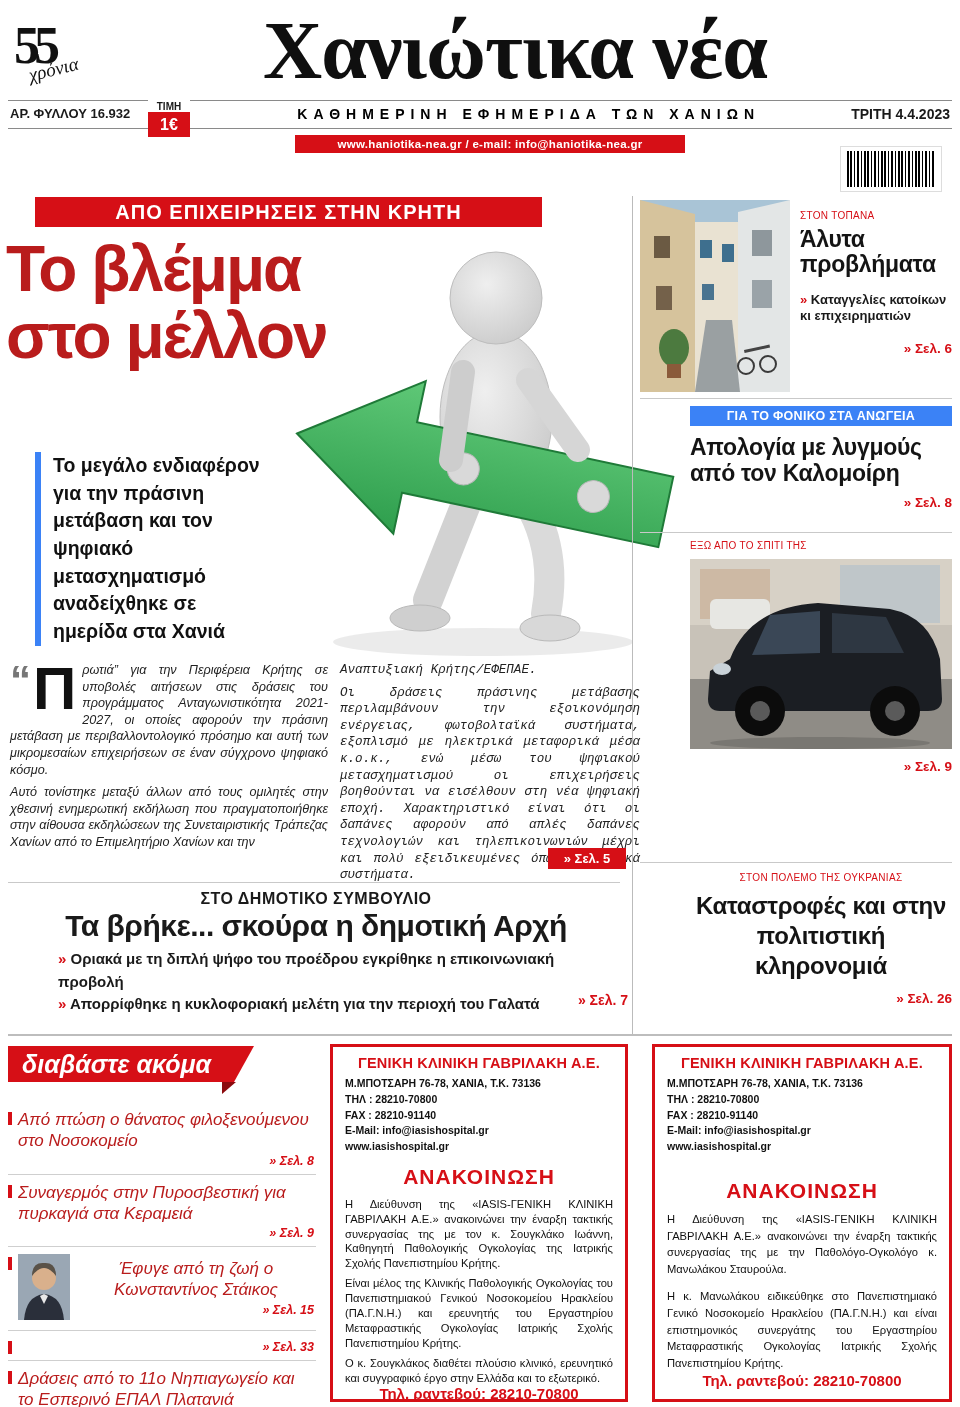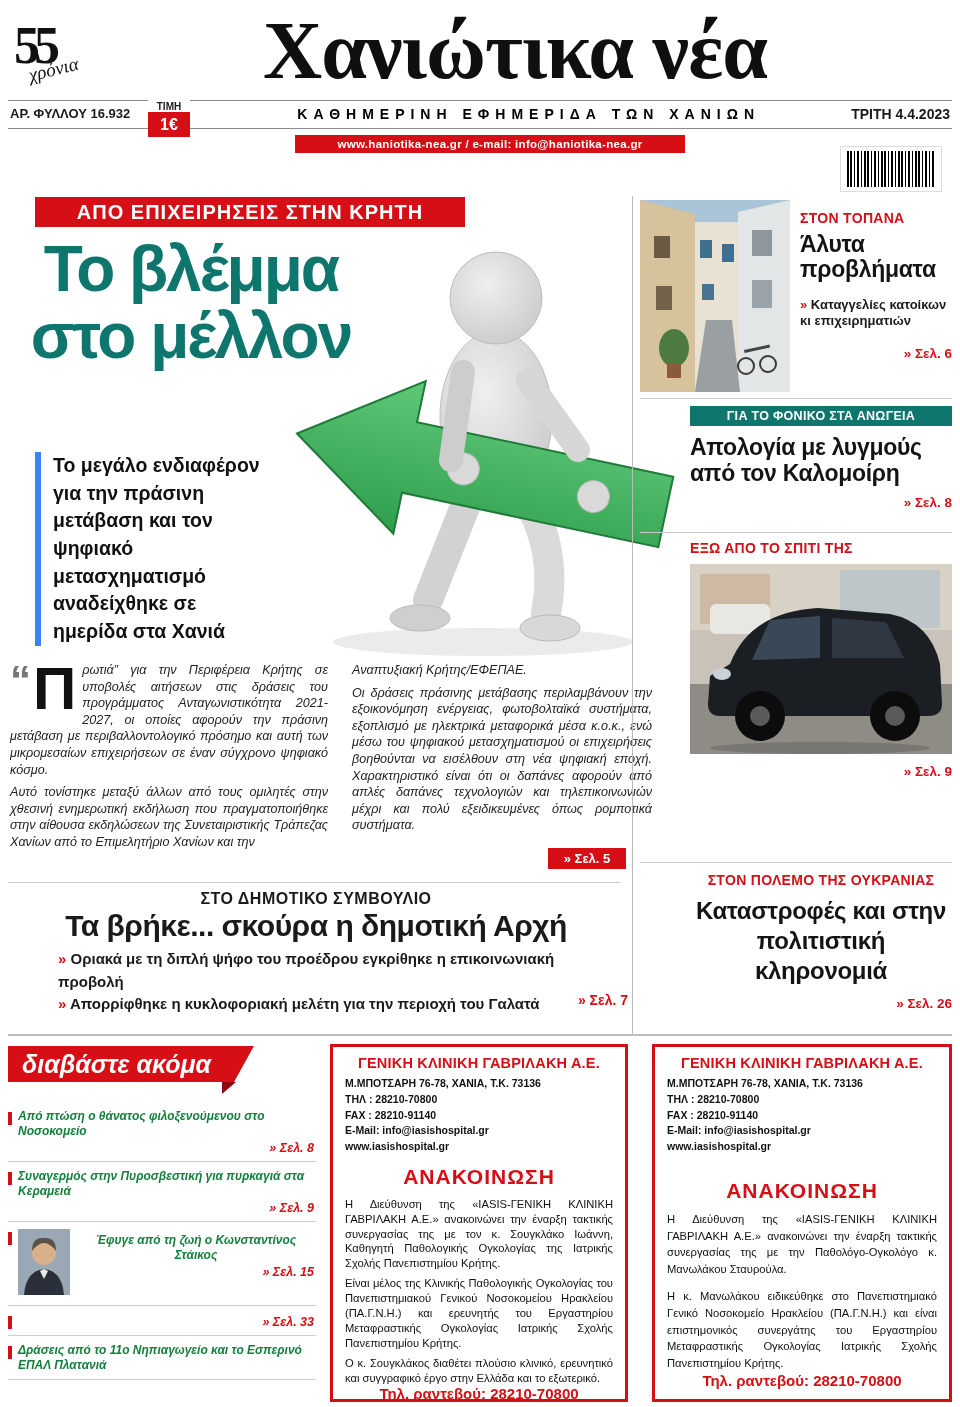--- a/index.html
+++ b/index.html
@@ -19,52 +19,52 @@
   .price-label { font-size:10px; font-weight:bold; text-align:center; display:block; }
   .price-box { background:#d60f16; color:#fff; font-weight:bold; font-size:16px; text-align:center; line-height:25px; width:42px; height:25px; }
   .contact-bar { background:#d60f16; color:#fff; font-weight:bold; font-size:11.5px; text-align:center; line-height:18px; letter-spacing:.3px; }
   .barcode { background:#fff; border:1px solid #ddd; }
   .barcode .bars { position:absolute; left:6px; right:6px; top:4px; bottom:4px;
      background:repeating-linear-gradient(90deg,#000 0 1.5px,#fff 1.5px 3.4px),
                 linear-gradient(90deg,transparent 0 18%, #000 18% 20%, transparent 20% 55%, #000 55% 57%, transparent 57% 100%); }
 
   
   .kicker-banner { background:#d60f16; color:#fff; font-weight:bold; font-size:20px; letter-spacing:1px; text-align:center; line-height:30px; }
-  .lead-headline { font-weight:bold; font-size:64px; line-height:1.04; letter-spacing:-2px; color:#0f766e;text-align:center; }
+  .lead-headline { font-weight:bold; font-size:64px; line-height:1.04; letter-spacing:-2px; color:#b91c1c; }
   .lead-deck { border-left:6px solid #3b82f6; padding-left:12px; font-size:19.5px; font-weight:bold; line-height:1.42; color:#111; }
   .body-col { font-size:12.6px; line-height:1.32; text-align:justify; font-style:italic; color:#222; }
   .body-col p + p { margin-top:6px; }
   .dropcap-wrap { float:left; margin:2px 6px 0 0; display:flex; align-items:flex-start; }
   .open-quote { font-size:42px; line-height:.8; color:#777; font-weight:bold; font-style:normal; margin-right:2px; }
   .dropcap { font-size:60px; line-height:.82; font-weight:bold; font-style:normal; color:#111; }
   .pageref-box { background:#d60f16; color:#fff; font-weight:bold; font-size:13px; text-align:center; line-height:21px; }
   .pageref { color:#d60f16; font-weight:bold; font-size:14px; }
   .chev { color:#d60f16; font-weight:bold; }
 
   
   .council-kicker { font-size:16px; font-weight:bold; text-align:center; letter-spacing:.5px; }
   .council-headline { font-size:30px; font-weight:bold; text-align:center; letter-spacing:-.5px; }
   .council-bullet { font-size:15px; font-weight:bold; line-height:1.5; }
 
   
   .vrule { background:#bbb; width:1px; }
-  .sb-kicker { color:#d60f16; font-weight:bold; font-size:14px; letter-spacing:.3px; }
-  .sb-kicker-bar { background:#0f766e; color:#fff; font-weight:bold; font-size:12.5px; text-align:center; line-height:20px; letter-spacing:.3px; }
+  .sb-kicker { color:#d60f16; font-weight:normal; font-size:10px; letter-spacing:.3px; }
+  .sb-kicker-bar { background:#3b82f6; color:#fff; font-weight:bold; font-size:12.5px; text-align:center; line-height:20px; letter-spacing:.3px; }
   .sb-headline { font-weight:bold; color:#141414; letter-spacing:-.3px; }
   .sb-bullet { font-size:13px; font-weight:bold; line-height:1.3; }
   .sb-pageref { text-align:right; font-size:13.5px; }
   .divider { background:#c9c9c9; height:1px; }
 
   
   .rm-banner { background:#d60f16; color:#fff; font-style:italic; font-weight:bold; font-size:25px; line-height:36px; padding-left:14px;
                clip-path:polygon(0 0,100% 0,calc(100% - 20px) 100%,0 100%); }
   .rm-fold { width:0; height:0; border-top:12px solid #8c0a0e; border-right:14px solid transparent; }
   .rm-item { border-bottom:1px solid #cfcfcf; padding:7px 2px 6px 10px; position:relative; }
   .rm-item::before { content:""; position:absolute; left:0; top:10px; width:4px; height:13px; background:#d60f16; }
-  .rm-text { font-size:12px; font-weight:bold; font-style:italic; line-height:1.25; color:#15803d; }
+  .rm-text { font-size:17px; font-weight:normal; font-style:italic; line-height:1.25; color:#b91c1c; }
   .rm-page { text-align:right; font-size:12.5px; font-style:italic; margin-top:2px; }
 
   
   .ad-box { border:3px solid #d60f16; background:#fff; padding:8px 12px 10px; display:flex; flex-direction:column; }
   .ad-header { color:#d60f16; font-weight:bold; font-size:14.5px; text-align:center; letter-spacing:.2px; }
   .ad-contact { font-size:10.5px; font-weight:bold; line-height:1.5; margin-top:5px; color:#111; }
   .ad-title { color:#d60f16; font-weight:bold; font-size:21px; text-align:center; margin:10px 0 8px; letter-spacing:1px; }
   .ad-body p { font-size:11.2px; line-height:1.33; text-align:justify; color:#111; }
   .ad-body p + p { margin-top:5px; }
   .ad-body.loose p { line-height:1.5; }
@@ -94,21 +94,21 @@
     <span class="price-label">ΤΙΜΗ</span>
     <div class="price-box">1€</div>
   </div>
 
   <div class="abs contact-bar" style="left:295px; width:390px; top:135px; height:18px;">www.haniotika-nea.gr / e-mail: info@haniotika-nea.gr</div>
 
   <div class="abs barcode" style="right:18px; top:146px; width:102px; height:46px;">
     <div class="bars"></div>
   </div>
 
-  <div class="abs kicker-banner" style="left:35px; top:197px; width:430px; height:30px;">ΑΠΟ ΕΠΙΧΕΙΡΗΣΕΙΣ ΣΤΗΝ ΚΡΗΤΗ</div>
+  <div class="abs kicker-banner" style="left:35px; top:197px; width:507px; height:30px;">ΑΠΟ ΕΠΙΧΕΙΡΗΣΕΙΣ ΣΤΗΝ ΚΡΗΤΗ</div>
 
   <div class="abs lead-headline" style="left:6px; top:236px; width:370px;">Το βλέμμα στο μέλλον</div>
 
   <div class="abs" style="left:278px; top:222px; width:400px; height:440px;">
     <svg width="400" height="440" viewBox="0 0 400 440">
       <defs>
         <radialGradient id="gFig" cx="40%" cy="35%" r="75%">
           <stop offset="0%" stop-color="#efefef"></stop>
             <stop offset="100%" stop-color="#c9c9c9"></stop>
         </radialGradient>
@@ -142,21 +142,21 @@
 
   <div class="abs body-col" style="left:10px; top:662px; width:318px;">
     <p>
       <span class="dropcap-wrap">
           <span class="open-quote">“</span>
           <span class="dropcap">Π</span>
         </span><span>ρωτιά” για την Περιφέρεια Κρήτης σε υποβολές αιτήσεων στις δράσεις του προγράμματος Ανταγωνιστικότητα 2021-2027, οι οποίες αφορούν την πράσινη μετάβαση με περιβαλλοντολογικό πρόσημο και αυτή των μικρομεσαίων επιχειρήσεων σε έναν σύγχρονο ψηφιακό κόσμο.</span>
     </p>
     <p>Αυτό τονίστηκε μεταξύ άλλων από τους ομιλητές στην χθεσινή ενημερωτική εκδήλωση που πραγματοποιήθηκε στην αίθουσα εκδηλώσεων της Συνεταιριστικής Τράπεζας Χανίων από το Επιμελητήριο Χανίων και την</p>
   </div>
-  <div class="abs body-col" style="left:352px; top:662px; width:300px;">
+  <div class="abs body-col" style="left:340px; top:662px; width:300px;font-family:Liberation Mono, monospace;">
     <p>Αναπτυξιακή Κρήτης/ΕΦΕΠΑΕ.</p>
     <p>Οι δράσεις πράσινης μετάβασης περιλαμβάνουν την εξοικονόμηση ενέργειας, φωτοβολταϊκά συστήματα, εξοπλισμό με ηλεκτρικά μεταφορικά μέσα κ.ο.κ., ενώ μέσω του ψηφιακού μετασχηματισμού οι επιχειρήσεις βοηθούνται να εισέλθουν στη νέα ψηφιακή εποχή. Χαρακτηριστικό είναι ότι οι δαπάνες αφορούν από απλές δαπάνες τεχνολογιών και τηλεπικοινωνιών μέχρι και πολύ εξειδικευμένες όπως ρομποτικά συστήματα.</p>
   </div>
   <div class="abs pageref-box" style="left:548px; top:848px; width:78px; height:21px;">» Σελ. 5</div>
 
   <div class="abs divider" style="left:8px; top:882px; width:612px;"></div>
   <div class="abs council-kicker" style="left:0; top:890px; width:632px;">ΣΤΟ ΔΗΜΟΤΙΚΟ ΣΥΜΒΟΥΛΙΟ</div>
   <div class="abs council-headline" style="left:0; top:909px; width:632px;">Τα βρήκε... σκούρα η δημοτική Αρχή</div>
   <div class="abs" style="left:58px; top:948px; width:560px;">
     <div class="council-bullet"><span class="chev">»</span> <span>Οριακά με τη διπλή ψήφο του προέδρου εγκρίθηκε η επικοινωνιακή προβολή</span></div>

